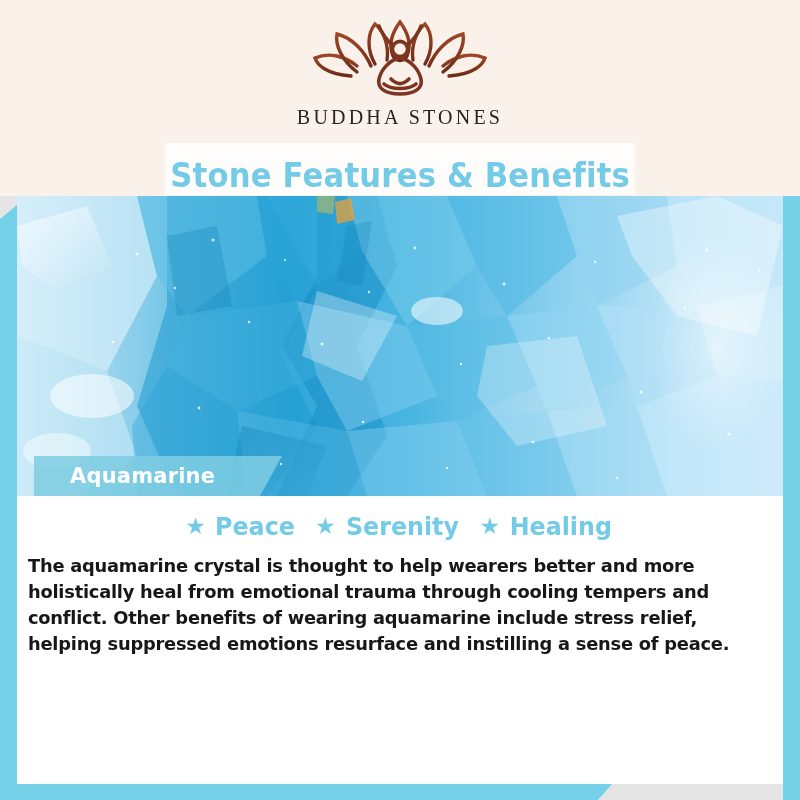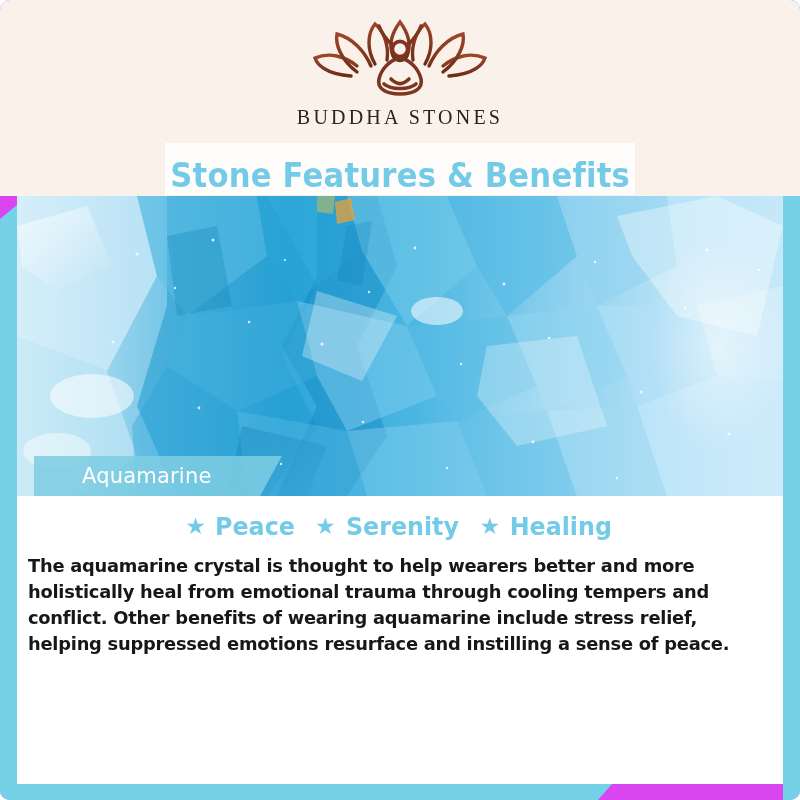--- a/index.html
+++ b/index.html
@@ -11,22 +11,21 @@
   body {
     font-family: "Liberation Sans", sans-serif;
     -webkit-font-smoothing: antialiased;
   }
 
   .canvas {
     position: relative;
     width: 800px;
     height: 800px;
     overflow: hidden;
-    background: #d946ef;
-    border-radius: 10px;
+    background: #e5e5e5;
   }
 
   
   .frame-top {
     position: absolute;
     top: 0; left: 218px;
     width: 582px; height: 16px;
     background: #74d1e8;
     clip-path: polygon(14px 0, 100% 0, 100% 100%, 0 100%);
   }
@@ -119,24 +118,24 @@
     left: 17px;
     bottom: 0;
     height: 40px;
     width: 248px;
     background: rgba(126, 205, 226, 0.86);
     clip-path: polygon(0 0, 100% 0, calc(100% - 22px) 100%, 0 100%);
     display: flex;
     align-items: center;
   }
   .stone-label span {
-    margin-left: 48px;
+    margin-left: 36px;
     color: #ffffff;
     font-family: "DejaVu Sans", sans-serif;
-    font-weight: normal;
+    font-weight: bold;
     font-size: 21px;
     letter-spacing: 0.2px;
   }
 
   
   .body-panel {
     position: absolute;
     top: 496px;
     left: 17px;
     width: 766px;

